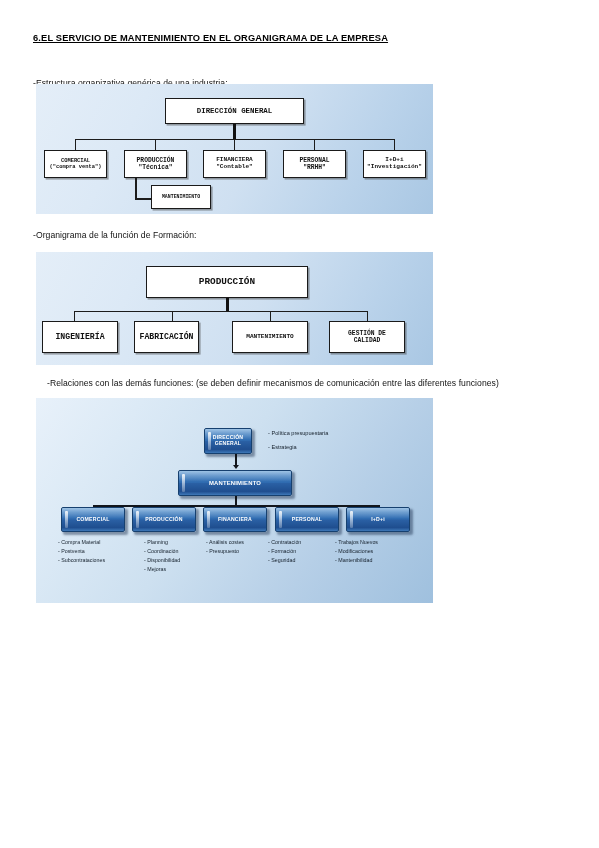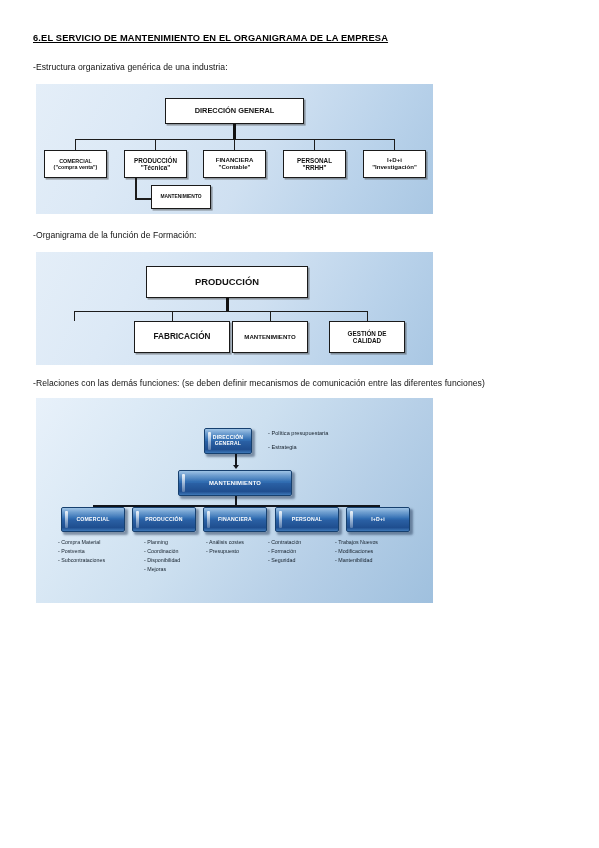--- a/index.html
+++ b/index.html
@@ -26,23 +26,23 @@
     white-space: nowrap;
   }
   .caption {
     position: absolute;
     left: 33px;
     font-size: 8.6px;
     letter-spacing: .05px;
     white-space: nowrap;
     color: #111;
   }
-  #cap1 { top: 62px; }
+  #cap1 { top: 78px; }
   #cap2 { top: 230px; }
-  #cap3 { top: 378px; }
+  #cap3 { top: 378px; margin-left: 14px; }
 
   
   .diagram {
     position: absolute;
     overflow: hidden;
   }
   #diagram-1 {
     left: 36px; top: 84px; width: 397px; height: 130px;
     background: linear-gradient(118deg, #e4eef8 0%, #dce9f6 25%, #cfe0f1 55%, #b9d2ea 80%, #a9c7e3 100%);
   }
@@ -63,20 +63,21 @@
     box-shadow: 1.6px 1.6px 0 rgba(60,60,60,.45);
     display: flex;
     flex-direction: column;
     align-items: center;
     justify-content: center;
     text-align: center;
     line-height: 1.12;
     font-weight: bold;
     color: #111;
     padding: 1px;
+    font-family: Liberation Mono, monospace;
   }
   .obox .l2 { font-weight: bold; }
 
   
   .ln {
     position: absolute;
     background: #1c1c1c;
   }
   .ln.h { height: 1.4px; }
   .ln.v { width: 1.4px; }
@@ -216,22 +217,25 @@
   </div>
 
   <div class="ln thick" style="left:190px; top:46px; height:14px;"></div>
   <div class="ln h" style="left:38px; top:59px; width:294px;"></div>
 
   <div class="ln v" style="left:38px; top:59px; height:10px;"></div>
   <div class="ln v" style="left:136px; top:59px; height:10px;"></div>
   <div class="ln v" style="left:234px; top:59px; height:10px;"></div>
   <div class="ln v" style="left:331px; top:59px; height:10px;"></div>
 
-
-  <div class="obox" style="left:98px; top:69px; width:96px; height:32px; font-size:8.2px;align-items:center;">
+  <div class="obox" style="left:6px; top:69px; width:76px; height:32px; font-size:8.2px;">
+    <div>INGENIERÍA</div>
+  </div>
+
+  <div class="obox" style="left:98px; top:69px; width:65px; height:32px; font-size:8.2px;align-items:center;">
     <div>FABRICACIÓN</div>
   </div>
 
   <div class="obox" style="left:196px; top:69px; width:76px; height:32px; font-size:6.1px;">
     <div>MANTENIMIENTO</div>
   </div>
 
   <div class="obox" style="left:293px; top:69px; width:76px; height:32px; font-size:6.3px;">
 
     <div>GESTIÓN DE</div>

